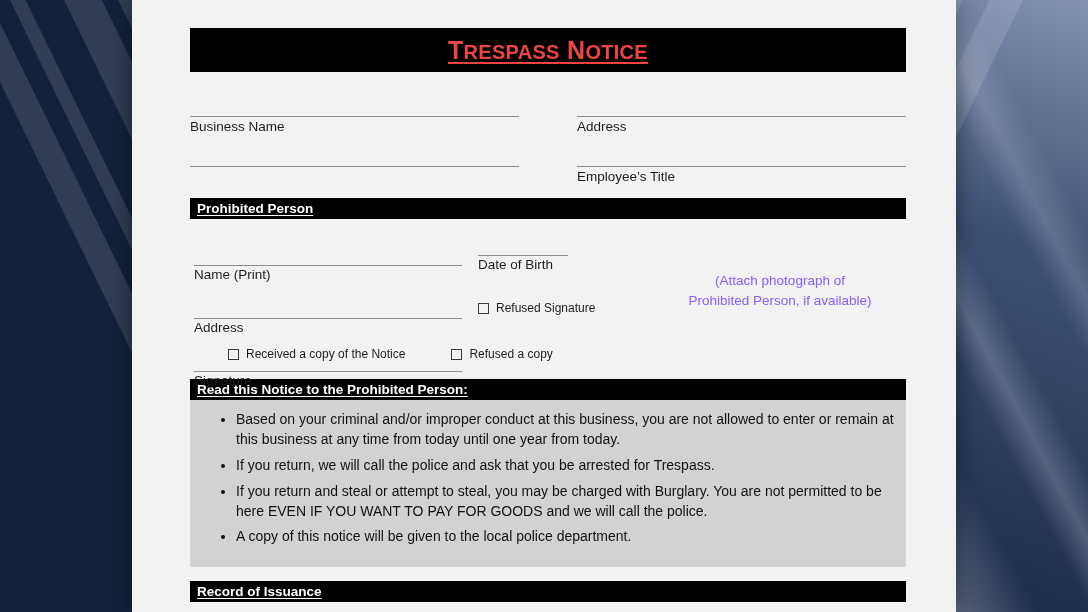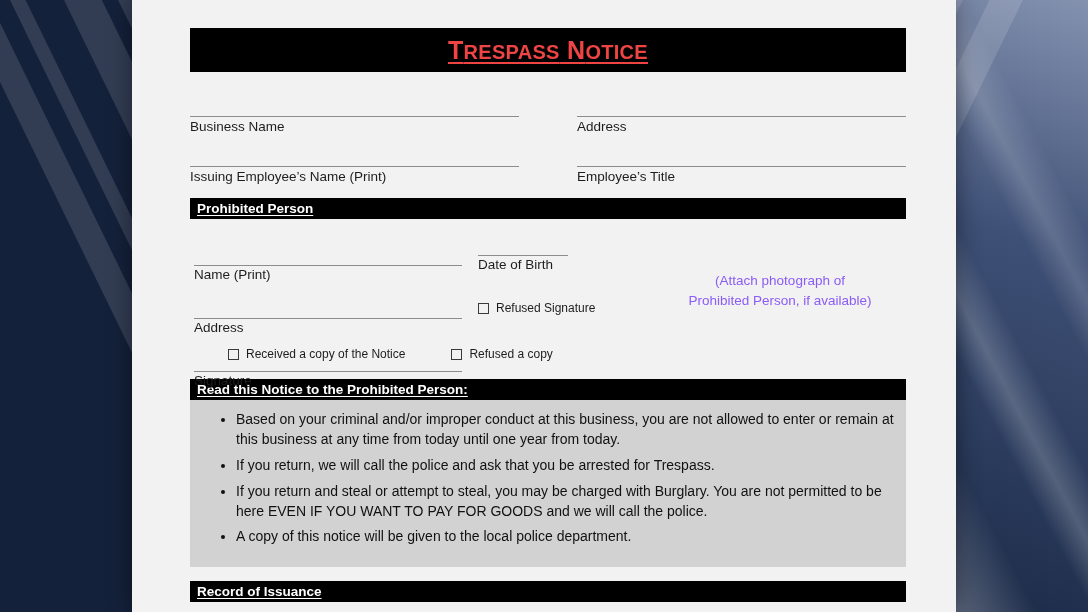--- a/index.html
+++ b/index.html
@@ -254,21 +254,20 @@
         </div>
         <div class="field">
           <div class="line"></div>
           <div class="lbl">Address</div>
         </div>
       </div>
 
       <div class="fields-row tight" style="margin-top:12px;">
         <div class="field tight">
           <div class="line"></div>
-          <div class="lbl">Issuing Employee’s Name (Print)</div>
         </div>
         <div class="field tight">
           <div class="line"></div>
           <div class="lbl">Employee’s Title</div>
         </div>
       </div>
 
       <div class="section-bar">
         <span>Prohibited Person</span>
       </div>

